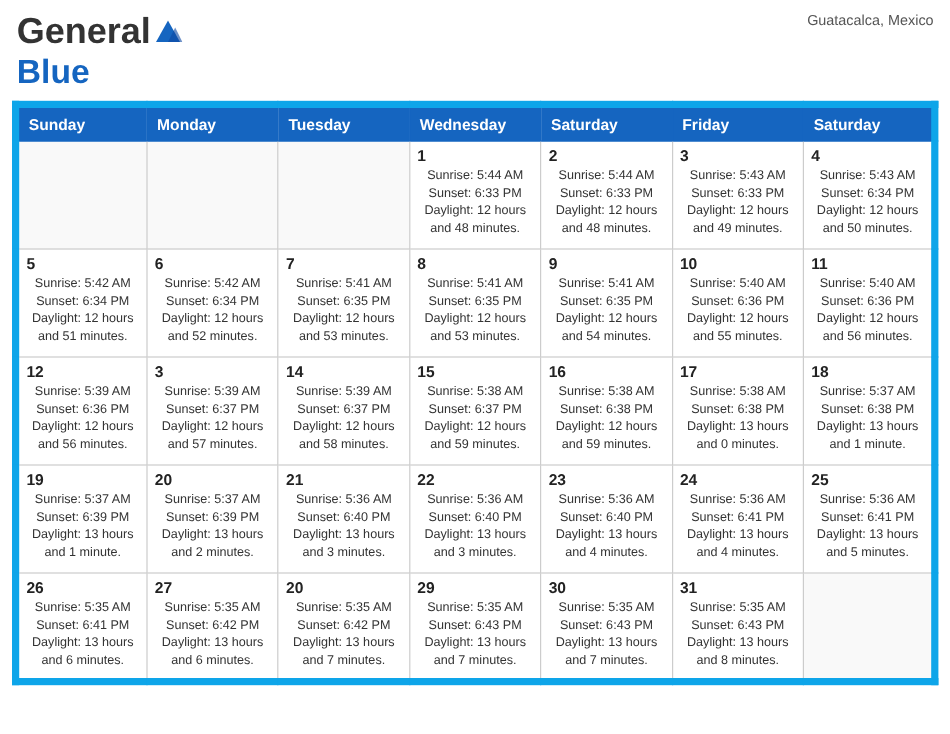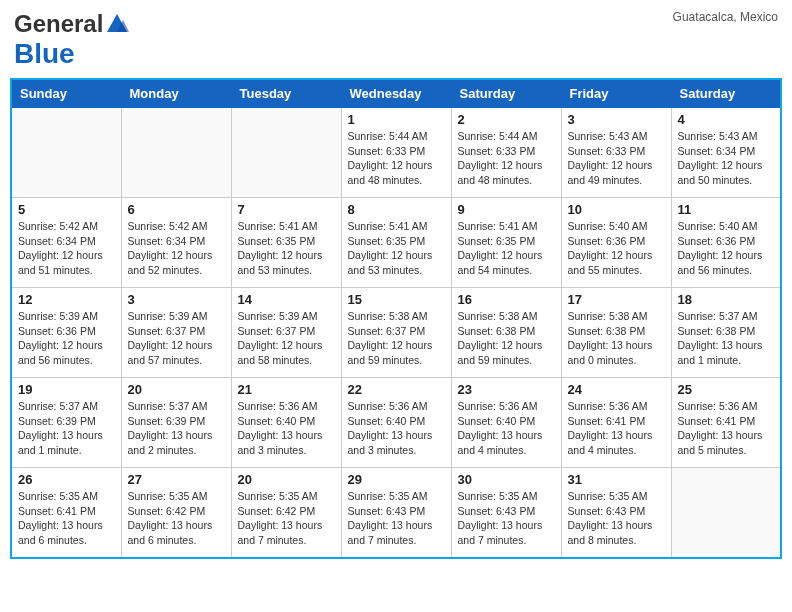--- a/index.html
+++ b/index.html
@@ -20,21 +20,21 @@
     .logo {
       display: flex;
       flex-direction: column;
       align-items: flex-start;
     }
     .logo-text {
       display: flex;
       align-items: center;
     }
     .logo-general {
-      font-size: 24px;
+      font-size: 30px;
       font-weight: bold;
       color: #333;
     }
     .logo-blue {
       font-size: 28px;
       font-weight: bold;
       color: #1565c0;
     }
     .logo-icon {
       width: 24px;
@@ -50,21 +50,21 @@
       color: #222;
       line-height: 1.1;
     }
     .location {
       font-size: 12px;
       color: #555;
     }
     .calendar {
       width: 100%;
       border-collapse: collapse;
-      border: 2px solid #0ea5e9;
+      border: 6px solid #0ea5e9;
     }
     .calendar th {
       background-color: #1565c0;
       color: #fff;
       text-align: left;
       padding: 6px 8px;
       font-size: 13px;
       border: 1px solid #1565c0;
     }
     .calendar td {
@@ -83,20 +83,21 @@
     .day-number {
       font-size: 13px;
       font-weight: bold;
       margin-bottom: 2px;
       color: #222;
     }
     .day-info {
       font-size: 10.5px;
       line-height: 1.4;
       color: #333;
+      text-align: center;
     }
   </style>
 </head>
 <body>
 
 <div class="header">
   <div class="logo">
     <div class="logo-text">
       <span class="logo-general">General</span>
       <svg class="logo-icon" viewBox="0 0 24 24">

